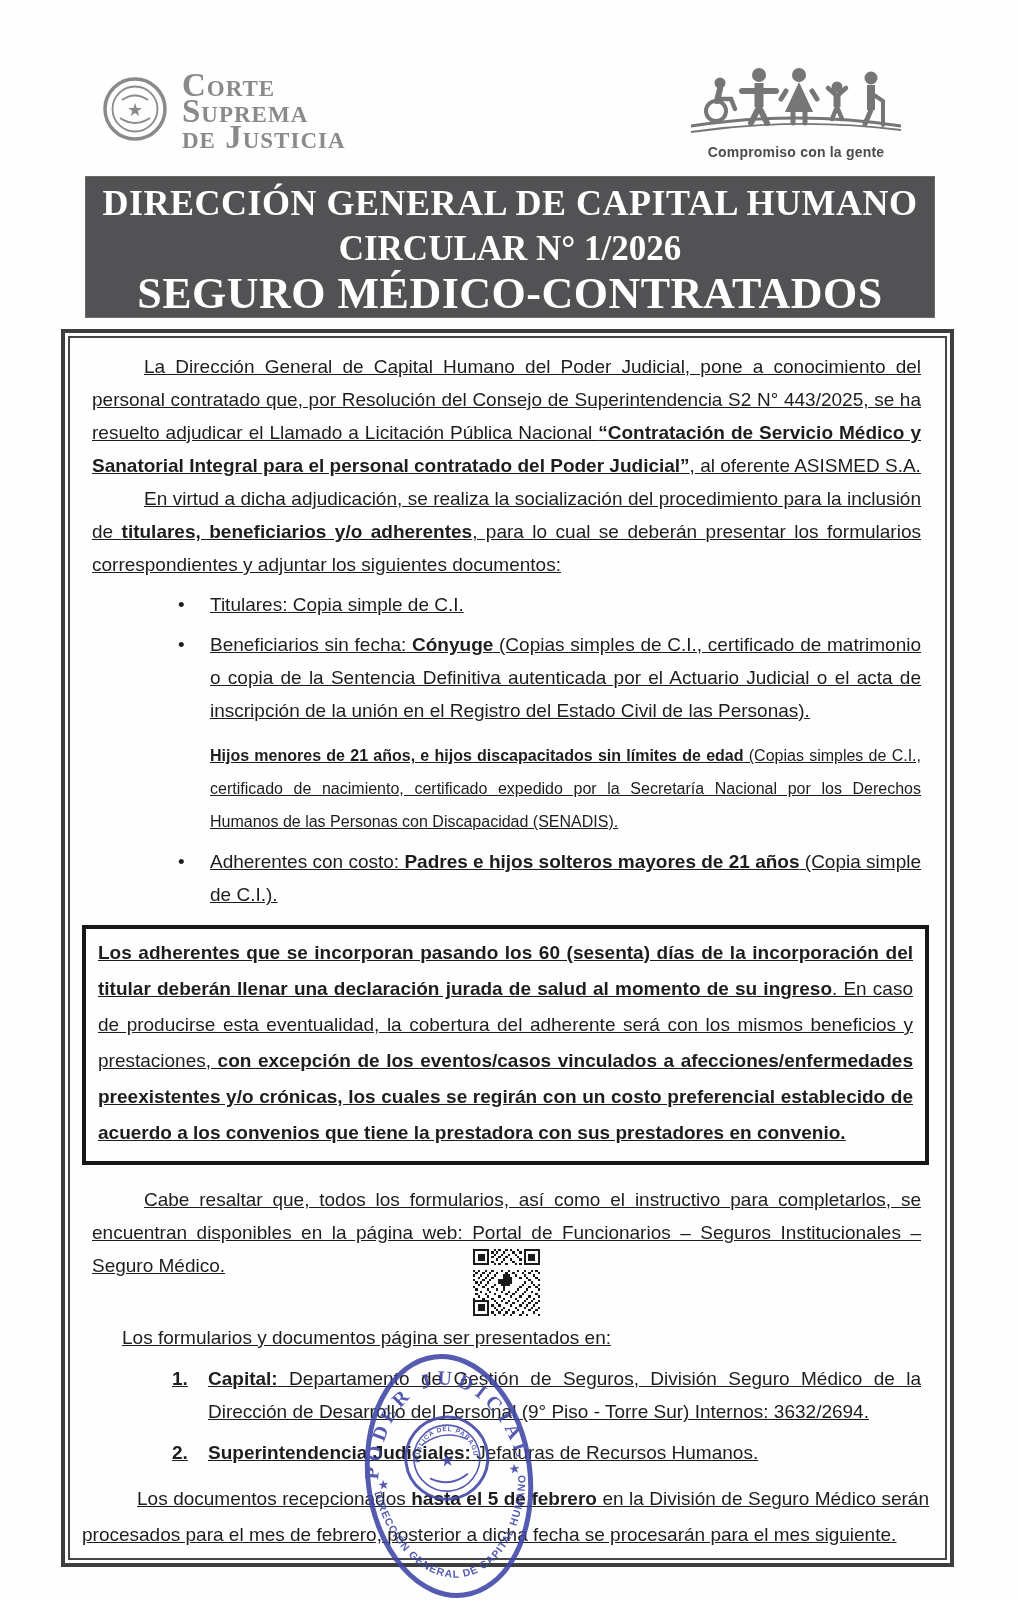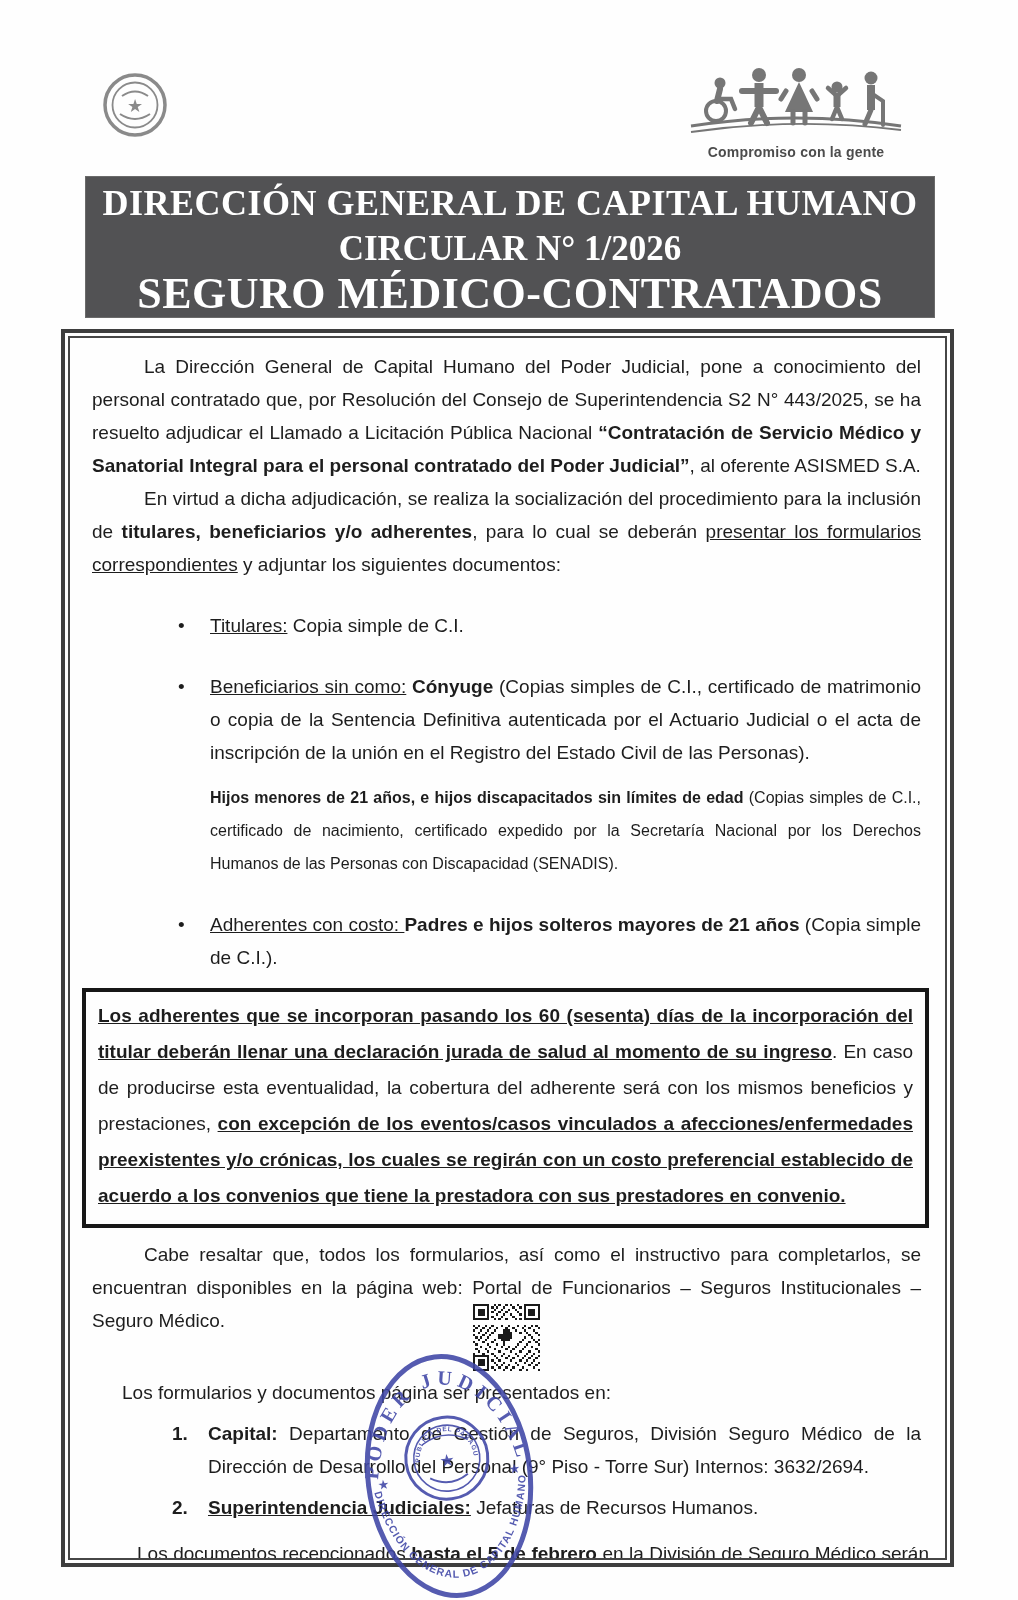--- a/index.html
+++ b/index.html
@@ -28,32 +28,32 @@
   .banner .l1 { font-size:36px; letter-spacing:0.5px; }
   .banner .l2 { font-size:35px; }
   .banner .l3 { font-size:44px; letter-spacing:0.5px; }
   
   .main-box {
     position:absolute; left:61px; top:329px; width:893px; height:1238px;
     border:4px solid #3e3e3e;
   }
   .main-box-inner {
     border:2px solid #464646; margin:3px; height:1224px;
-    padding:12px 24px 18px 22px; overflow:hidden;
+    padding:12px 24px 18px 22px; overflow:hidden;text-decoration:underline;
   }
   p.body { font-size:19px; line-height:33px; text-align:justify; }
   .ind { text-indent:52px; }
-  .bullet-item { position:relative; padding-left:118px; font-size:19px; line-height:33px; text-align:justify; margin-top:28px; }
+  .bullet-item { position:relative; padding-left:118px; font-size:19px; line-height:33px; text-align:justify; margin-top:7px; }
   .bullet-item::before { content:"•"; position:absolute; left:86px; top:0; font-size:19px; }
   .no-bullet { position:relative; padding-left:118px; font-size:16px; line-height:33px; text-align:justify; margin-top:12px; }
   .b { font-weight:bold; }
   .u { text-decoration:underline; }
   .bu { font-weight:bold; text-decoration:underline; }
   .highlight-box {
-    border:4px solid #171717; margin:14px -8px 10px -10px;
+    border:4px solid #171717; margin:14px -8px 18px -10px;
     padding:6px 12px 10px 12px; font-size:19px; line-height:36px; text-align:justify;
   }
   .qr-row { display:flex; justify-content:center; margin-top:-33px; height:70px; }
   .num-item { display:flex; padding-left:80px; font-size:19px; line-height:33px; margin-top:8px; }
   .num-item .num { width:36px; flex:none; }
   .num-item .num-body { text-align:justify; }
   .final-para {
     margin:12px -8px 0 -10px; font-size:19px; line-height:36px;
     text-align:justify; text-indent:55px; text-decoration:underline;
   }
@@ -70,20 +70,25 @@
       <svg width="66" height="66" viewBox="0 0 66 66">
         <g fill="none" stroke="#8a8a8a">
           <circle cx="33" cy="33" r="30" stroke-width="3.5"></circle>
           <circle cx="33" cy="33" r="22.5" stroke-width="1.8"></circle>
           <path d="M18 42 Q33 52 48 42" stroke-width="2"></path>
           <path d="M20 24 Q33 15 46 24" stroke-width="2"></path>
         </g>
         <text x="33" y="40" text-anchor="middle" font-size="18" fill="#8a8a8a">★</text>
       </svg>
     </span>
+    <div class="csj-text">
+      <div>Corte</div>
+      <div>Suprema</div>
+      <div>de Justicia</div>
+    </div>
   </div>
 
   <div class="gente-logo">
     <span>
       <svg width="214" height="76" viewBox="0 0 214 76">
         <g stroke="#767676" fill="#767676">
 
           <circle cx="31" cy="21" r="5.5" stroke="none"></circle>
           <path d="M31 27 l-3 12" stroke-width="6" fill="none" stroke-linecap="round"></path>
           <circle cx="27" cy="49" r="10" stroke-width="4" fill="none"></circle>
@@ -125,21 +130,21 @@
 
   <div class="main-box">
     <div class="main-box-inner">
 
       <p class="body ind"><span>La Dirección General de Capital Humano del Poder Judicial, pone a conocimiento del personal contratado que, por Resolución del Consejo de Superintendencia S2 N° 443/2025, se ha resuelto adjudicar el Llamado a Licitación Pública Nacional </span><span class="b">“Contratación de Servicio Médico y Sanatorial Integral para el personal contratado del Poder Judicial”</span><span>, al oferente ASISMED S.A.</span></p>
 
       <p class="body ind"><span>En virtud a dicha adjudicación, se realiza la socialización del procedimiento para la inclusión de </span><span class="b">titulares, beneficiarios y/o adherentes</span><span>, para lo cual se deberán </span><span class="u">presentar los formularios correspondientes</span><span> y adjuntar los siguientes documentos:</span></p>
 
       <div class="bullet-item"><span class="u">Titulares:</span><span> Copia simple de C.I.</span></div>
 
-      <div class="bullet-item"><span class="u">Beneficiarios sin como:</span><span class="b"> Cónyuge</span><span> (Copias simples de C.I., certificado de matrimonio o copia de la Sentencia Definitiva autenticada por el Actuario Judicial o el acta de inscripción de la unión en el Registro del Estado Civil de las Personas).</span></div>
+      <div class="bullet-item"><span class="u">Beneficiarios sin fecha:</span><span class="b"> Cónyuge</span><span> (Copias simples de C.I., certificado de matrimonio o copia de la Sentencia Definitiva autenticada por el Actuario Judicial o el acta de inscripción de la unión en el Registro del Estado Civil de las Personas).</span></div>
 
       <div class="no-bullet"><span class="b">Hijos menores de 21 años, e hijos discapacitados sin límites de edad</span><span> (Copias simples de C.I., certificado de nacimiento, certificado expedido por la Secretaría Nacional por los Derechos Humanos de las Personas con Discapacidad (SENADIS).</span></div>
 
       <div class="bullet-item"><span class="u">Adherentes con costo: </span><span class="b">Padres e hijos solteros mayores de 21 años</span><span> (Copia simple de C.I.).</span></div>
 
       <div class="highlight-box"><span class="bu">Los adherentes que se incorporan pasando los 60 (sesenta) días de la incorporación del titular deberán llenar una declaración jurada de salud al momento de su ingreso</span><span>. En caso de producirse esta eventualidad, la cobertura del adherente será con los mismos beneficios y prestaciones, </span><span class="bu">con excepción de los eventos/casos vinculados a afecciones/enfermedades preexistentes y/o crónicas, los cuales se regirán con un costo preferencial establecido de acuerdo a los convenios que tiene la prestadora con sus prestadores en convenio.</span></div>
 
       <p class="body ind">Cabe resaltar que, todos los formularios, así como el instructivo para completarlos, se encuentran disponibles en la página web: Portal de Funcionarios – Seguros Institucionales – Seguro Médico.</p>
 
       <div class="qr-row">

